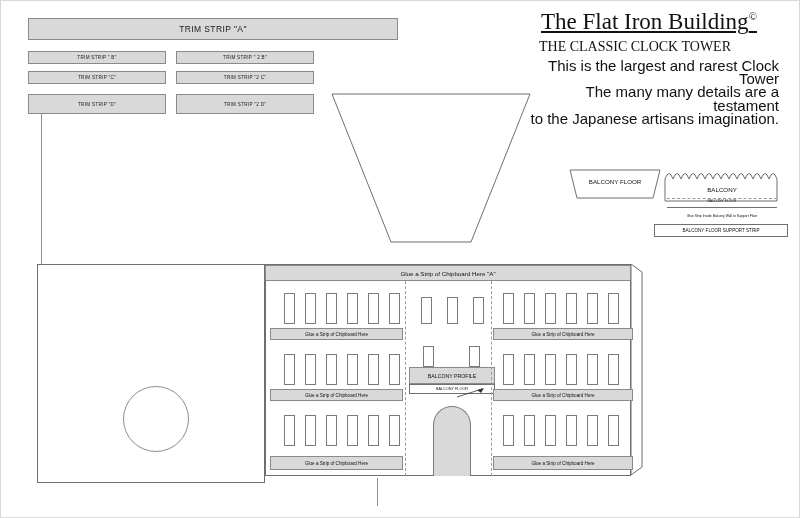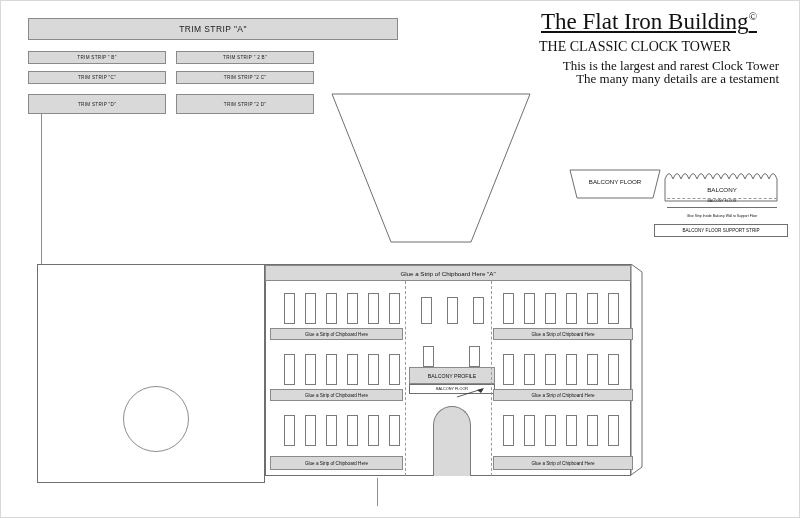--- a/index.html
+++ b/index.html
@@ -43,22 +43,22 @@
     font-size: 11px;
     vertical-align: super;
   }
   .title-sub {
     font-family: "Liberation Serif", serif;
     font-size: 14px;
     color: #111;
     white-space: nowrap;
   }
   .blurb {
-    font-family: Liberation Serif, serif;
-    font-size: 13px;
+    font-family: Liberation Sans, sans-serif;
+    font-size: 15px;
     line-height: 13.2px;
     color: #111;
     text-align: right;
   }
   .thin-line { background: #8d8d8d; }
 
   
   .balcony-label {
     font-size: 6.2px;
     color: #111;
@@ -119,20 +119,21 @@
 
 <div id="page">
 
   <div class="abs title-main" style="left:540px; top:8px;text-decoration:underline;">
     <span>The Flat Iron Building</span><span class="title-sup">©</span>
   </div>
   <div class="abs title-sub" style="left:538px; top:38px;">THE CLASSIC CLOCK TOWER</div>
   <div class="abs blurb" style="left:520px; top:58px; width:258px;">
     <div>This is the largest and rarest Clock Tower</div>
     <div>The many many details are a testament</div>
+    <div>to the Japanese artisans imagination.</div>
   </div>
 
   <div class="abs strip strip-big" style="left:27px; top:17px; width:370px; height:22px;">TRIM STRIP  "A"</div>
 
   <div class="abs strip strip-small" style="left:27px; top:50px; width:138px; height:13px;">TRIM STRIP " B"</div>
   <div class="abs strip strip-small" style="left:175px; top:50px; width:138px; height:13px;">TRIM STRIP " 2 B"</div>
 
   <div class="abs strip strip-small" style="left:27px; top:70px; width:138px; height:13px;">TRIM STRIP "C"</div>
   <div class="abs strip strip-small" style="left:175px; top:70px; width:138px; height:13px;">TRIM STRIP "2 C"</div>
 

